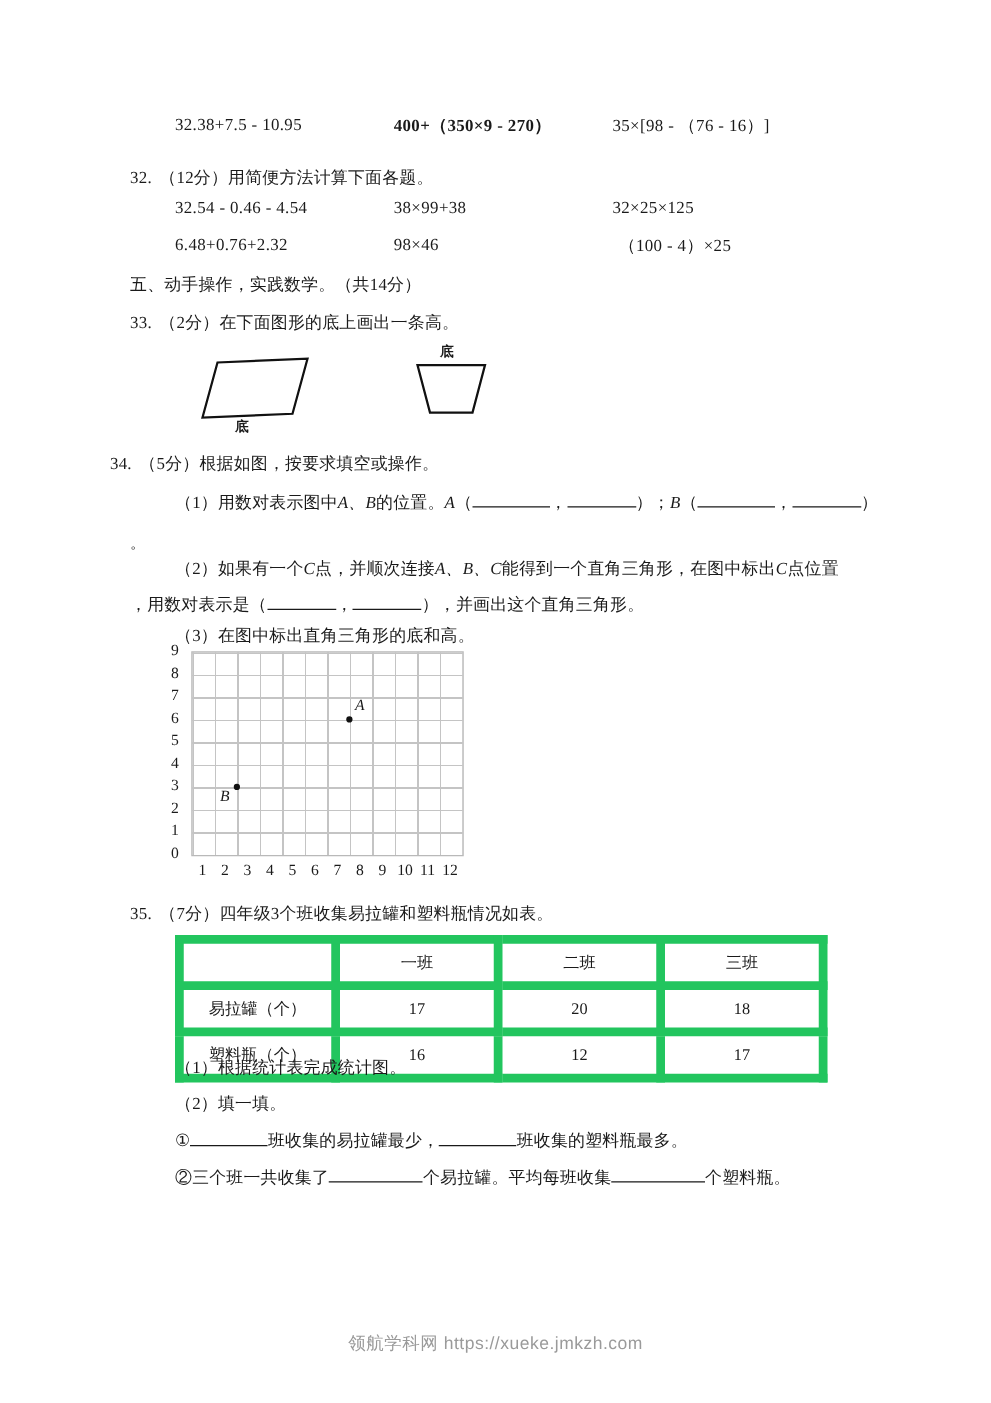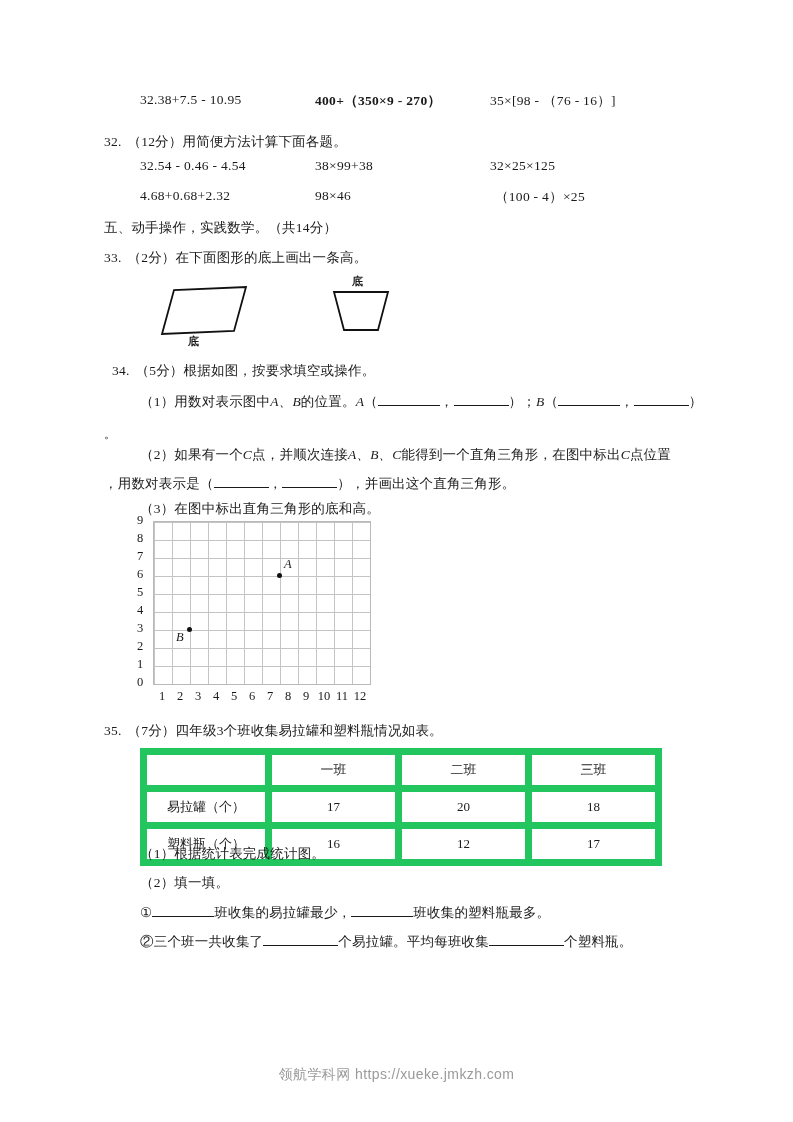--- a/index.html
+++ b/index.html
@@ -151,42 +151,42 @@
   <div class="expr" style="left:490px; top:92px;">35×[98 -  （76 - 16）]</div>
 
   <div class="line" style="left:104px; top:133px;">
     <span>32.</span><span style="display:inline-block;width:6px"></span><span>（12分）</span><span>用简便方法计算下面各题。</span>
   </div>
 
   <div class="expr" style="left:140px; top:158px;">32.54 - 0.46 - 4.54</div>
   <div class="expr" style="left:315px; top:158px;">38×99+38</div>
   <div class="expr" style="left:490px; top:158px;">32×25×125</div>
 
-  <div class="expr" style="left:140px; top:188px;">4.68+0.68+2.32</div>
+  <div class="expr" style="left:140px; top:188px;">6.48+0.76+2.32</div>
   <div class="expr" style="left:315px; top:188px;">98×46</div>
   <div class="expr" style="left:495px; top:188px;">（100 - 4）×25</div>
 
   <div class="line sec-head" style="left:104px; top:219px;">五、动手操作，实践数学。（共14分）</div>
 
   <div class="line" style="left:104px; top:249px;">
     <span>33.</span><span style="display:inline-block;width:6px"></span><span>（2分）</span><span>在下面图形的底上画出一条高。</span>
   </div>
 
   <div class="fig-wrap">
     <svg width="330" height="92">
 
       <polygon points="32,62 44,18 116,15 104,59" fill="#ffffff" stroke="#111111" stroke-width="1.8"></polygon>
 
       <polygon points="204,20 258,20 248,58 214,58" fill="#ffffff" stroke="#111111" stroke-width="1.8"></polygon>
     </svg>
     <span class="fig-label" style="left:58px; top:62px;">底</span>
     <span class="fig-label" style="left:222px; top:2px;">底</span>
   </div>
 
-  <div class="line" style="left:112px; top:362px;">
+  <div class="line" style="left:88px; top:362px;">
     <span>34.</span><span style="display:inline-block;width:6px"></span><span>（5分）</span><span>根据如图，按要求填空或操作。</span>
   </div>
 
   <div class="line" style="left:140px; top:392px;">
     <span>（1）用数对表示图中</span><span class="ital">A、B</span><span>的位置。</span><span class="ital">A</span>（<span class="blank b-lg"></span>，<span class="blank b-md"></span>）；<span class="ital">B</span>（<span class="blank b-lg"></span>，<span class="blank b-md"></span>）
   </div>
   <div class="line" style="left:104px; top:425px; font-size:12px;">。</div>
 
   <div class="line" style="left:140px; top:446px;">
     <span>（2）如果有一个</span><span class="ital">C</span><span>点，并顺次连接</span><span class="ital">A、B、C</span><span>能得到一个直角三角形，在图中标出</span><span class="ital">C</span><span>点位置</span>

